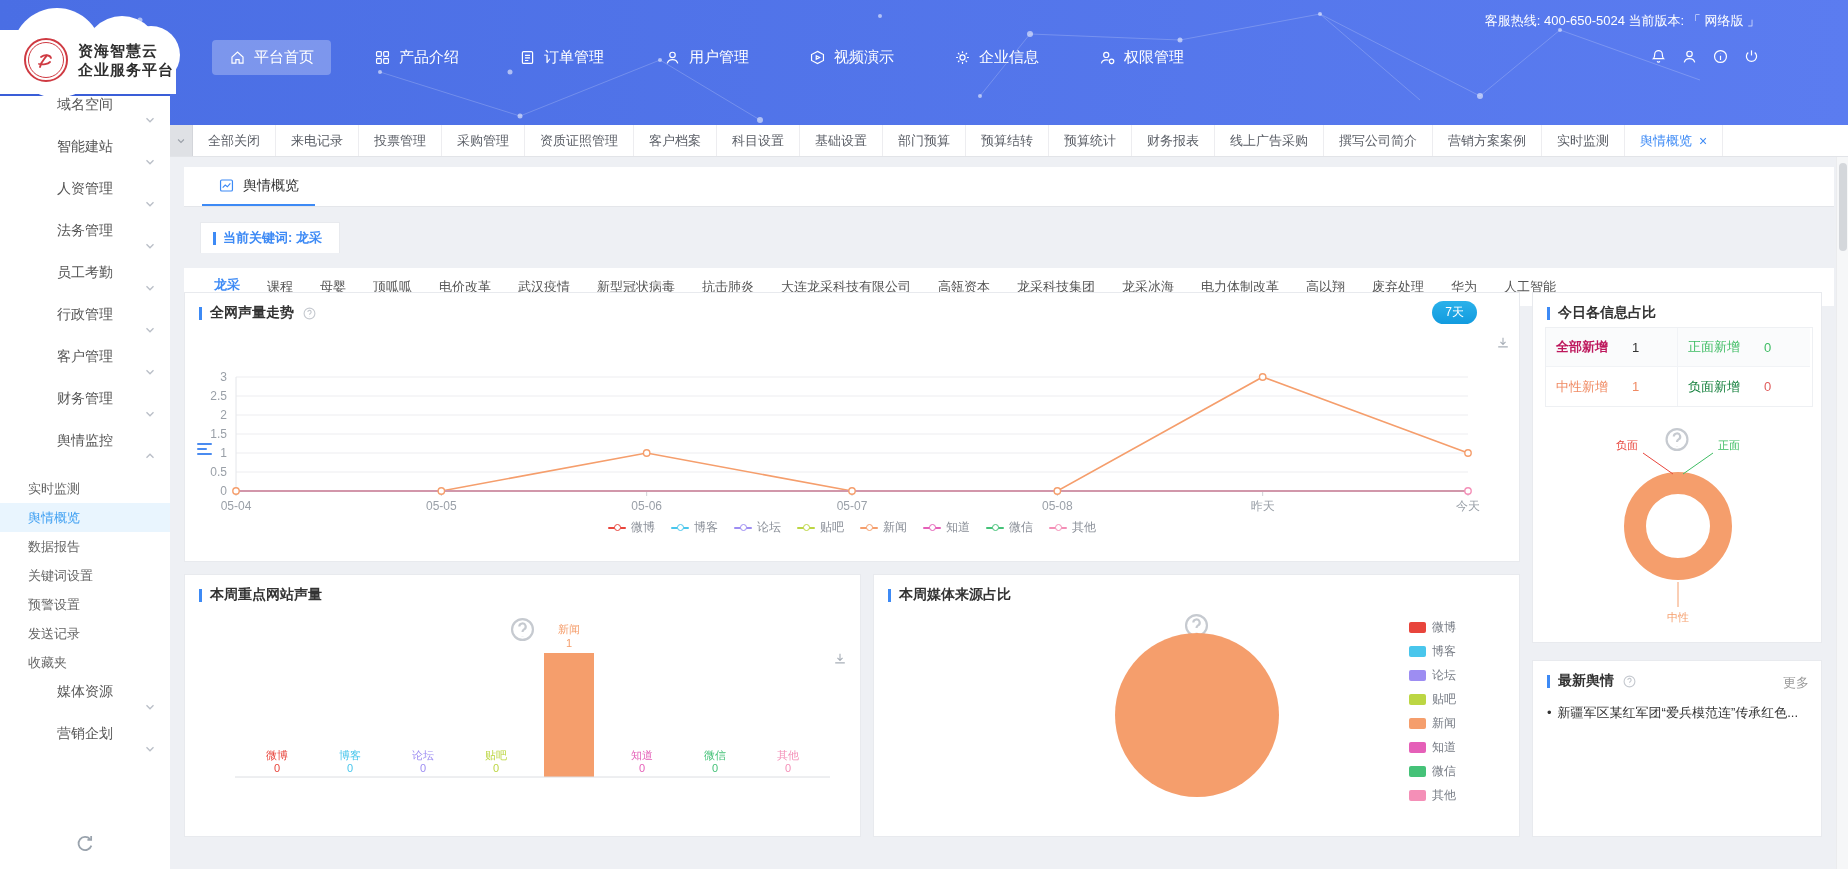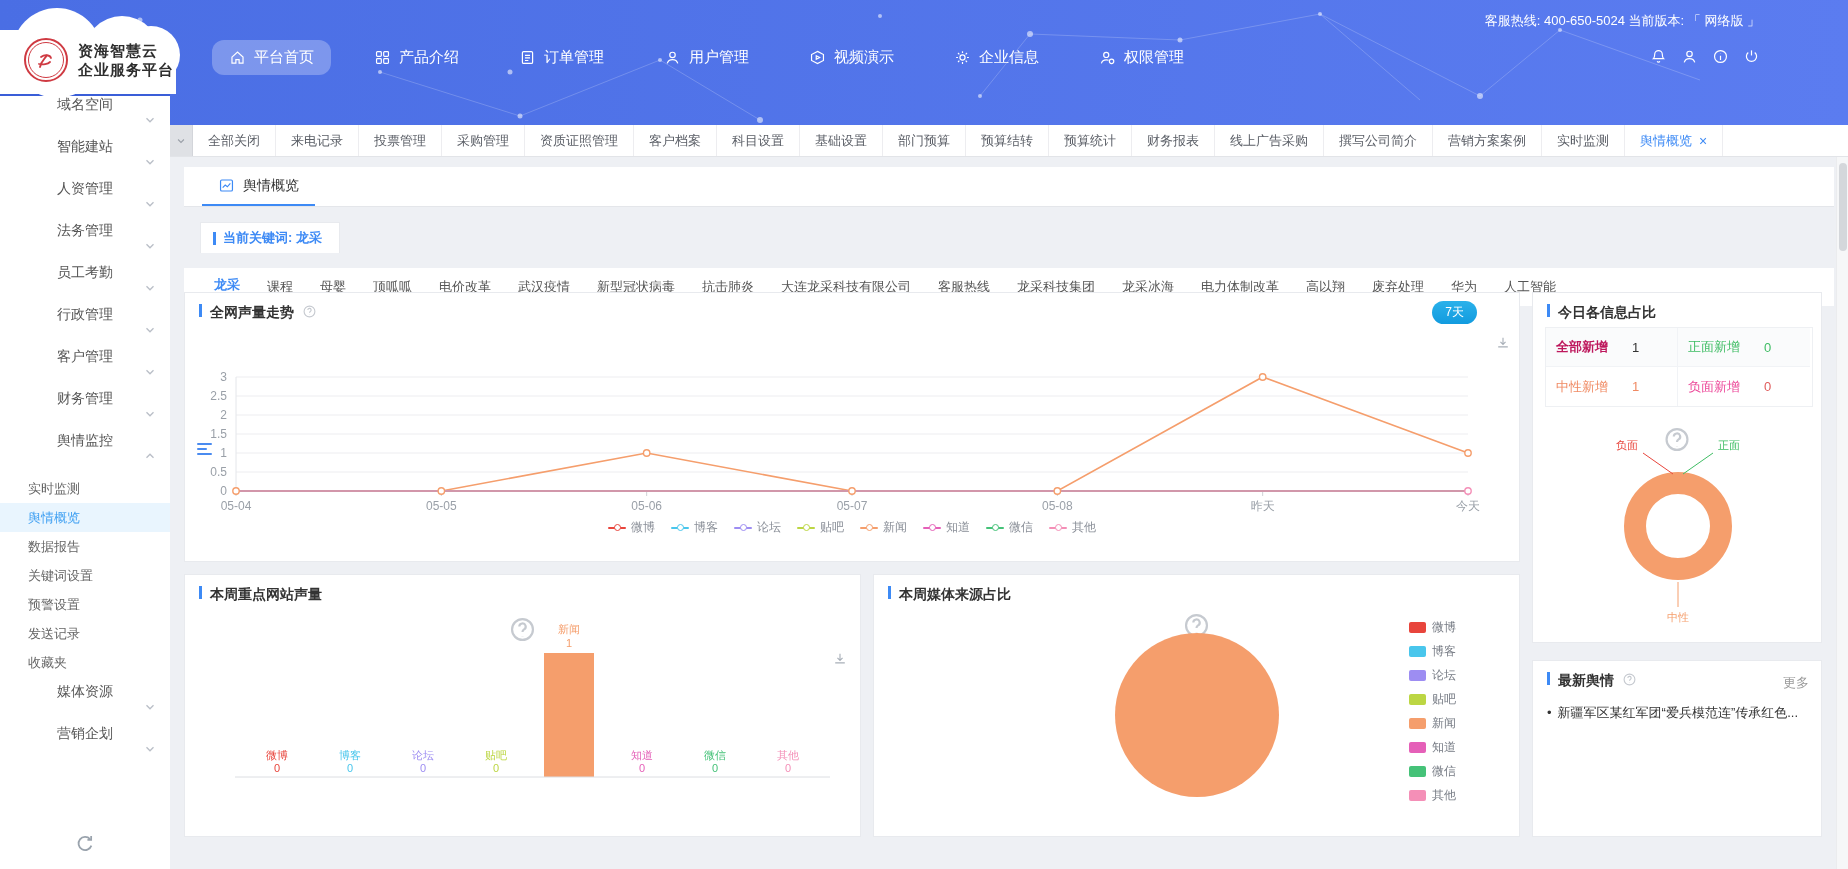--- a/index.html
+++ b/index.html
@@ -17,21 +17,21 @@
   .logo .b1{left:12px;top:8px;width:90px;height:90px;}
   .logo .b2{left:84px;top:16px;width:76px;height:76px;}
   .logo .b3{left:122px;top:26px;width:58px;height:58px;}
   .logo .body{position:absolute;left:0;top:30px;width:176px;height:64px;background:#fff;border-radius:0 26px 0 0;}
   .logo .inner{position:absolute;left:24px;top:38px;display:flex;align-items:center;gap:10px;z-index:2;}
   .seal{width:44px;height:44px;border:2px solid #cf3a42;border-radius:50%;position:relative;box-sizing:border-box;flex:none;}
   .seal::before{content:"";position:absolute;inset:2px;border:1px solid #cf3a42;border-radius:50%;}
   .seal svg{position:absolute;inset:0;width:100%;height:100%;}
   .logo-text{font-size:15px;font-weight:700;color:#2e2e2e;line-height:19px;letter-spacing:1px;white-space:nowrap;}
   .mainnav{position:absolute;left:212px;top:40px;display:flex;gap:26px;z-index:2;}
-  .nav-item{display:flex;align-items:center;gap:8px;color:#fff;font-size:15px;padding:8px 17px;border-radius:12px;cursor:pointer;white-space:nowrap;}
+  .nav-item{display:flex;align-items:center;gap:8px;color:#fff;font-size:15px;padding:8px 17px;border-radius:4px;cursor:pointer;white-space:nowrap;}
   .nav-item.active{background:rgba(255,255,255,.27);}
   .nicon{width:17px;height:17px;color:#fff;}
   .service{position:absolute;right:88px;top:12px;color:#fff;font-size:13px;z-index:2;white-space:nowrap;}
   .hicons{position:absolute;right:88px;top:48px;display:flex;gap:14px;z-index:2;}
   .hicon{width:17px;height:17px;color:#fff;cursor:pointer;}
 
   
   .sidebar{position:absolute;left:0;top:93px;width:170px;height:776px;background:#fff;
            border-top:3px solid #3a5ed8;box-sizing:border-box;z-index:2;}
   .side-item{height:42px;display:flex;align-items:center;padding:0 14px;font-size:14px;color:#555;cursor:pointer;flex-direction:column;}
@@ -63,21 +63,21 @@
   .bluebar{width:3px;height:13px;background:#3d8af5;flex:none;display:inline-block;}
   .kw-tab{position:absolute;left:30px;top:65px;width:140px;height:31px;background:#fff;border:1px solid #e8eaee;
           border-bottom:none;display:flex;align-items:center;gap:7px;padding-left:12px;box-sizing:border-box;z-index:2;cursor:pointer;}
   .kw-tab .label{color:#3d8af5;font-size:13px;font-weight:700;white-space:nowrap;}
   .kw-bar{position:absolute;left:14px;top:111px;width:1650px;height:38px;background:#fff;display:flex;
           align-items:center;gap:27px;padding:0 30px;box-sizing:border-box;}
   .kw{font-size:13px;color:#555;cursor:pointer;white-space:nowrap;}
   .kw.active{color:#3d8af5;font-weight:700;padding-bottom:2px;border-bottom:2px solid #3d8af5;}
 
   .panel{position:absolute;background:#fff;border:1px solid #e8eaee;box-sizing:border-box;}
-  .phead{display:flex;gap:8px;padding:11px 14px 0 14px;position:relative;}
+  .phead{display:flex;align-items:center;gap:8px;padding:11px 14px 0 14px;position:relative;}
   .ptitle{font-size:14px;font-weight:600;color:#333;white-space:nowrap;}
   .help{width:15px;height:15px;color:#c6cad0;cursor:pointer;}
   .badge{position:absolute;right:42px;top:8px;background:linear-gradient(180deg,#2ab1ea,#129bdf);color:#fff;
          font-size:12px;padding:3px 13px;border-radius:12px;cursor:pointer;}
   .dl{position:absolute;width:16px;height:16px;color:#a8afb8;cursor:pointer;}
 
   .p-line{left:14px;top:135px;width:1336px;height:270px;}
   .p-line .dl{right:8px;top:42px;}
   .p-line svg.chart{position:absolute;left:0;top:36px;}
   .line-legend{position:absolute;left:0;right:0;top:226px;display:flex;justify-content:center;gap:16px;align-items:center;}
@@ -496,21 +496,21 @@
     <div class="kw-bar" id="kwbar">
         <span class="kw active">龙采</span>
         <span class="kw">课程</span>
         <span class="kw">母婴</span>
         <span class="kw">顶呱呱</span>
         <span class="kw">电价改革</span>
         <span class="kw">武汉疫情</span>
         <span class="kw">新型冠状病毒</span>
         <span class="kw">抗击肺炎</span>
         <span class="kw">大连龙采科技有限公司</span>
-        <span class="kw">客服热线</span>
+        <span class="kw">高瓴资本</span>
         <span class="kw">龙采科技集团</span>
         <span class="kw">龙采冰海</span>
         <span class="kw">电力体制改革</span>
         <span class="kw">高以翔</span>
         <span class="kw">废弃处理</span>
         <span class="kw">华为</span>
         <span class="kw">人工智能</span>
       </div>
 
     <section class="panel p-line">
@@ -646,21 +646,21 @@
             </svg>
           </span>
       </div>
       <div class="stats" id="statGrid">
           <div class="stat-cell r0" style="color: #be185d; font-weight: bold;">全部新增</div>
           <div class="stat-cell stat-val r0" style="color: rgb(51, 51, 51);">1</div>
           <div class="stat-cell r0" style="color: rgb(63, 189, 100);">正面新增</div>
           <div class="stat-cell stat-val r0" style="color: rgb(63, 189, 100);">0</div>
           <div class="stat-cell" style="color: rgb(240, 138, 99);">中性新增</div>
           <div class="stat-cell stat-val" style="color: rgb(240, 138, 99);">1</div>
-          <div class="stat-cell" style="color: #ec4899;">负面新增</div>
+          <div class="stat-cell" style="color: #15803d;">负面新增</div>
           <div class="stat-cell stat-val" style="color: rgb(224, 92, 92);">0</div>
         </div>
       <svg id="donutChart" width="290" height="205" viewBox="0 0 290 205">
           <circle cx="145" cy="101" r="43" fill="none" stroke="#f59e6c" stroke-width="22"></circle>
           <line x1="110" y1="28" x2="140" y2="49" stroke="#e8453c" stroke-width="1"></line>
           <line x1="180" y1="28" x2="150" y2="49" stroke="#3fbd64" stroke-width="1"></line>
           <line x1="145" y1="157" x2="145" y2="182" stroke="#f59e6c" stroke-width="1"></line>
           <text x="105" y="24" text-anchor="end" fill="#e8453c" font-size="11">负面</text>
           <text x="185" y="24" text-anchor="start" fill="#3fbd64" font-size="11">正面</text>
           <text x="145" y="196" text-anchor="middle" fill="#f59e6c" font-size="11">中性</text>

